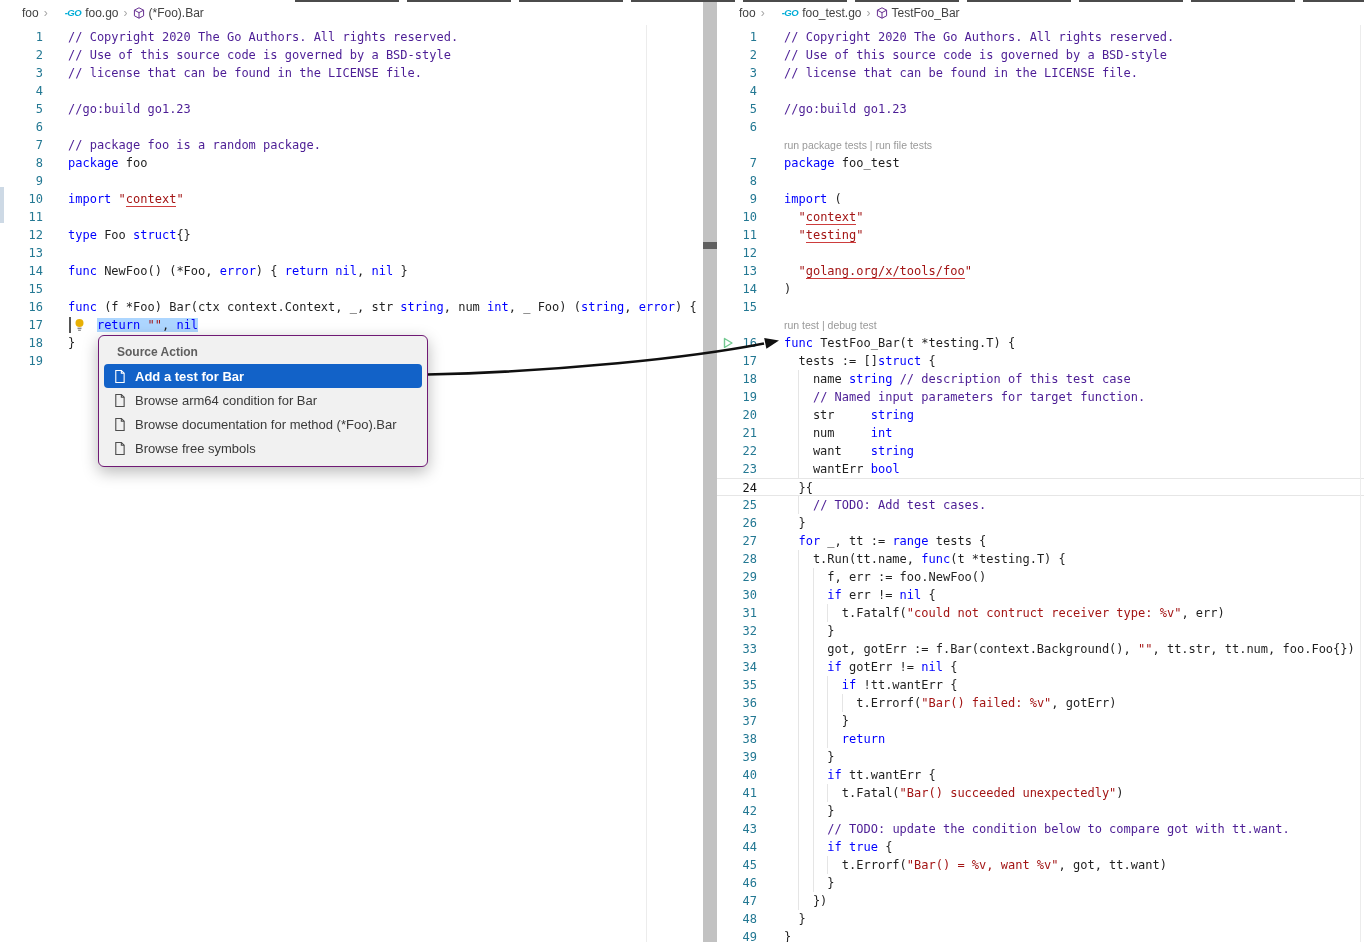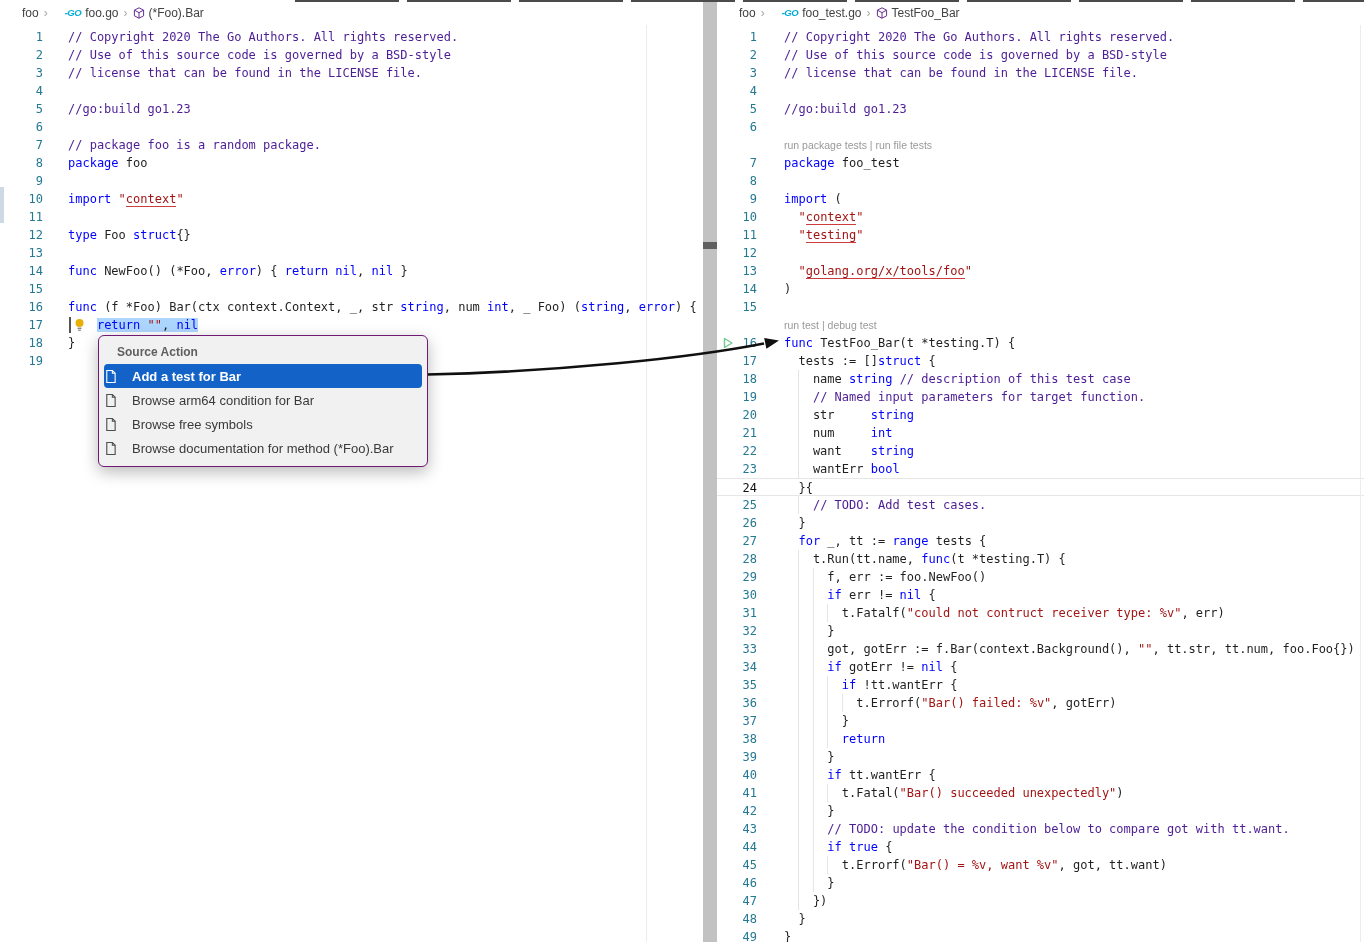--- a/index.html
+++ b/index.html
@@ -57,22 +57,22 @@
   .sash { position:absolute; left:703px; top:0; bottom:0; width:14px; background:#c2c2c2; z-index:4; }
   .sash-handle { position:absolute; left:0; top:242px; width:14px; height:7px; background:#606060; }
   .menu {
     position:absolute; left:98px; top:335px; width:330px; z-index:30;
     background:#f1f1f1; border:1px solid #701a75; border-radius:6px;
     box-shadow:0 5px 16px rgba(0,0,0,0.28); padding:5px 0 6px 0;
     font-family:"Liberation Sans", sans-serif;
   }
   .menu-header { padding:4px 18px 5px 18px; font-size:12px; font-weight:700; color:#5f5f5f; }
   .mi {
-    display:flex; align-items:center; gap:15px; height:24px; margin:0 5px;
-    padding:0 0; border-radius:4px; font-size:13px; color:#3a3a3a; cursor:default;
+    display:flex; align-items:center; gap:9px; height:24px; margin:0 5px;
+    padding:0 9px; border-radius:4px; font-size:13px; color:#3a3a3a; cursor:default;
   }
   .mi .mi-icon { display:flex; width:13px; height:15px; color:#4d4d4d; }
   .mi.selected { background:#1262c8; color:#ffffff; font-weight:700; }
   .mi.selected .mi-icon { color:#ffffff; }
   .arrow-layer { position:absolute; inset:0; z-index:25; pointer-events:none; }
 </style>
 </head>
 <body>
 
 <div class="top-strip"></div>
@@ -152,29 +152,29 @@
       </span>
     <span>Browse arm64 condition for Bar</span>
   </div>
   <div class="mi">
     <span class="mi-icon">
         <svg viewBox="0 0 14 16" width="13" height="15">
           <path d="M3 1.5 H9 L12 4.5 V14.5 H3 Z" fill="none" stroke="currentColor" stroke-width="1.2"></path>
           <path d="M9 1.5 V4.5 H12" fill="none" stroke="currentColor" stroke-width="1.2"></path>
         </svg>
       </span>
-    <span>Browse free symbols</span>
+    <span>Browse documentation for method (*Foo).Bar</span>
   </div>
   <div class="mi">
     <span class="mi-icon">
         <svg viewBox="0 0 14 16" width="13" height="15">
           <path d="M3 1.5 H9 L12 4.5 V14.5 H3 Z" fill="none" stroke="currentColor" stroke-width="1.2"></path>
           <path d="M9 1.5 V4.5 H12" fill="none" stroke="currentColor" stroke-width="1.2"></path>
         </svg>
       </span>
-    <span>Browse documentation for method (*Foo).Bar</span>
+    <span>Browse free symbols</span>
   </div>
 </div>
 
 <svg class="arrow-layer" width="1364" height="942" viewBox="0 0 1364 942">
   <path d="M427,374.5 C560,371.5 690,358 764,343.5" fill="none" stroke="#101010" stroke-width="2.6"></path>
   <polygon points="779,340.5 766.4,348.8 764.2,338" fill="#101010"></polygon>
 </svg>
 
 </body></html>

